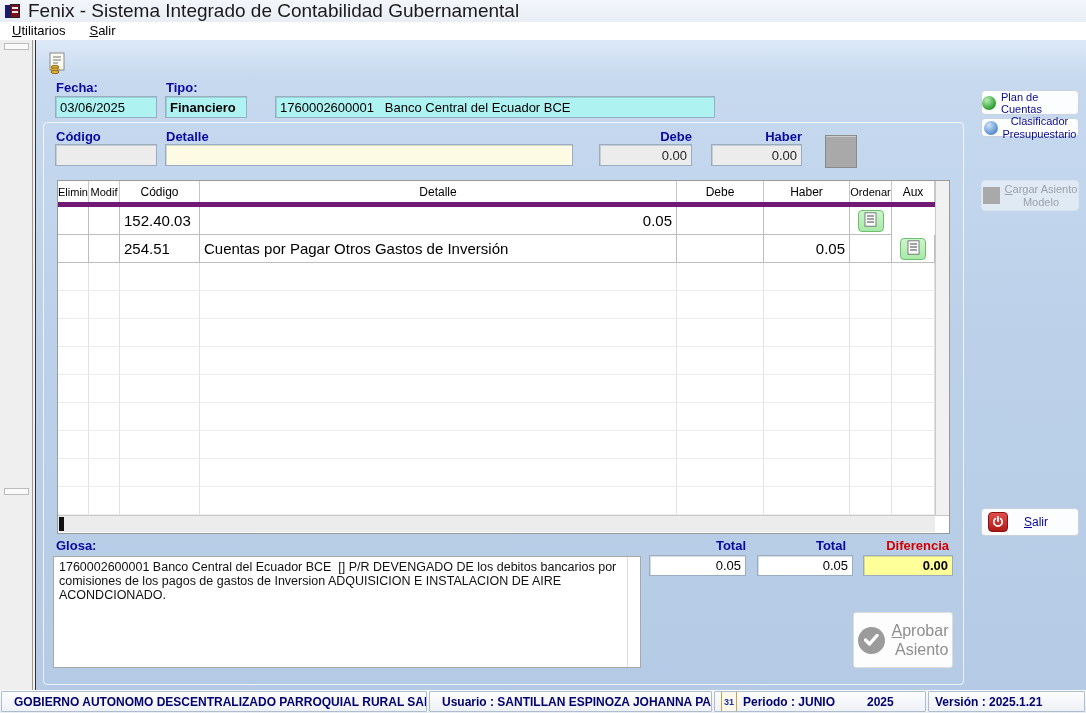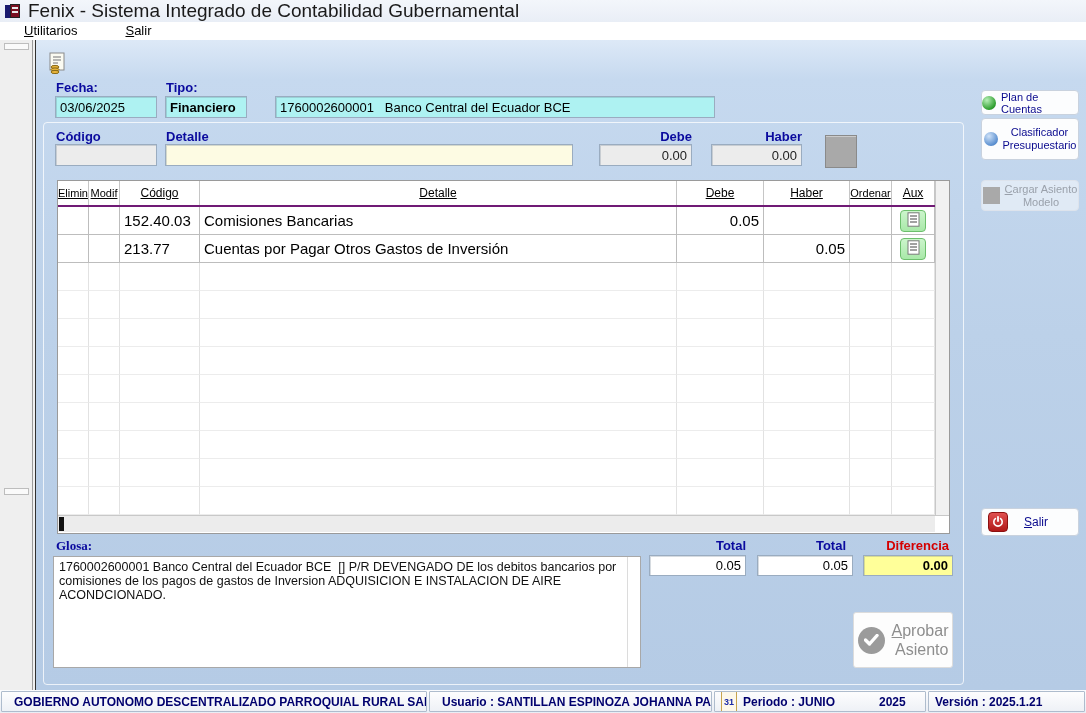--- a/index.html
+++ b/index.html
@@ -13,21 +13,21 @@
   .appicon { width:16px; height:15px; position:relative; margin-right:7px; }
   .appicon .b1{position:absolute;left:0;top:1px;width:6px;height:13px;background:#1a1a6e;}
   .appicon .b2{position:absolute;left:5px;top:0;width:10px;height:14px;background:#7a1020;border:1px solid #222;}
   .appicon .b3{position:absolute;left:7px;top:3px;width:6px;height:2px;background:#e8e8e8;}
   .appicon .b4{position:absolute;left:7px;top:7px;width:6px;height:2px;background:#e8e8e8;}
   .title-text { font-size:19px; color:#1a1a1a; }
 
   
   .menubar { position:absolute; left:0; top:22px; width:1086px; height:18px; background:#ffffff;
     display:flex; align-items:center; font-size:13px; color:#000; }
-  .menu-item { display:inline-block; padding:0 24px; height:18px; line-height:18px; }
+  .menu-item { display:inline-block; padding:0 12px; height:18px; line-height:18px; }
   .uf { display:inline-block; }
   .uf::first-letter { text-decoration:underline; }
 
   
   .workspace { position:absolute; left:0; top:40px; width:1086px; height:650px; background:#f0f0f0; }
   .leftstrip { position:absolute; left:0; top:0; width:33px; height:650px; background:#efefef; border-right:1px solid #9a9a9a; }
   .strip-tab { position:absolute; left:4px; width:25px; height:7px; background:#fafafa; border:1px solid #bdbdbd; }
   .mainpanel { position:absolute; left:35px; top:0; width:1051px; height:650px;
     background:linear-gradient(180deg,#dde9f7 0%, #c6d9ef 6%, #bcd1e9 45%, #b5cbe5 100%);
     border-left:1px solid #30302f; }
@@ -51,21 +51,21 @@
   .whitef { background:#ffffff; }
   .yellowf { background:#ffff99; font-weight:bold; }
 
   .sq-btn { position:absolute; left:789px; top:95px; width:32px; height:33px; background:#a9a9a9;
     border:1px solid #8a8a8a; box-shadow:inset 0 1px 0 rgba(255,255,255,0.4); }
 
   
   .tbl-wrap { position:absolute; left:21px; top:140px; width:893px; height:354px; background:#ffffff;
     border:1px solid #9a9a9a; display:grid; grid-template-columns:877px 14px; grid-template-rows:26px 308px 17px; }
   .thead { grid-column:1; grid-row:1; display:grid; grid-template-columns:31px 31px 80px 1fr 87px 86px 42px 43px;
-    border-bottom:2px solid #701a75; font-size:12px; color:#000;text-decoration:underline; }
+    border-bottom:5px solid #701a75; font-size:12px; color:#000; }
   .thead > div { display:flex; align-items:center; justify-content:center; border-right:1px solid #c6c6c6; overflow:hidden; }
   .thead > div.hc0, .thead > div.hc1 { font-size:11px; }
   .tbl-body { grid-column:1; grid-row:2; overflow:hidden; }
   .trow { display:grid; grid-template-columns:31px 31px 80px 1fr 87px 86px 42px 43px; height:28px; font-size:15px; color:#000; }
   .trow > div { border-right:1px solid #e2e2e2; border-bottom:1px solid #ececec; display:flex; align-items:center; padding:0 4px; overflow:hidden; white-space:nowrap; }
   .trow.filled > div { border-right:1px solid #bdbdbd; border-bottom:1px solid #bdbdbd; }
   .trow .num { justify-content:flex-end; }
   .vscroll { grid-column:2; grid-row:1 / span 2; background:#f1f1f1; border-left:1px solid #c8c8c8; }
   .hscroll { grid-column:1; grid-row:3; background:#ececec; border-top:1px solid #c8c8c8; position:relative; }
   .hthumb { position:absolute; left:1px; top:1px; width:5px; height:14px; background:#111; }
@@ -98,21 +98,21 @@
   .check-ic { width:27px; height:27px; border-radius:50%; background:#9b9b9b; display:flex; align-items:center; justify-content:center; flex:0 0 auto; }
   .aprobar .btn-2line { font-size:16px; color:#8e8e8e; line-height:19px; align-items:flex-end; }
 
   
   .statusbar { position:absolute; left:0; top:690px; width:1086px; height:23px;
     background:linear-gradient(180deg,#fbfcfe,#e9edf4); display:flex; align-items:stretch; font-size:12px; font-weight:bold; color:#00006e; }
   .sb-sec { border:1px solid #aebccd; border-radius:1px; margin:1px 1px 1px 1px; display:flex; align-items:center; gap:6px; padding:0 6px; background:linear-gradient(180deg,#fdfdfe,#eef1f6); overflow:hidden; white-space:nowrap; }
   .sb-1 { width:426px; } .sb-2 { width:283px; } .sb-3 { width:212px; } .sb-4 { flex:1; }
   .cal-ic { width:16px; height:24px; background:#fdf8ea; border:1px solid #c7a34d; color:#1a2aa8;
     font-size:9px; font-weight:bold; display:flex; align-items:center; justify-content:center; flex:0 0 auto; }
-  .sb-year { margin-left:38px; }
+  .sb-year { margin-left:26px; }
 </style>
 </head>
 <body>
 
 <div class="window">
 
   <div class="titlebar">
     <div class="appicon">
       <div class="b1"></div>
         <div class="b2"></div>
@@ -174,39 +174,38 @@
           <div>Debe</div>
           <div>Haber</div>
           <div class="hc1">Ordenar</div>
           <div>Aux</div>
         </div>
         <div class="tbl-body">
             <div class="trow filled">
               <div></div>
               <div></div>
               <div>152.40.03</div>
-              <div>Comisiones Bancarias</div>
               <div class="num">0.05</div>
               <div class="num"></div>
               <div></div>
               <div style="justify-content: center;">
                 <div class="aux-btn">
                   <span><svg width="13" height="15" viewBox="0 0 13 15">
                       <rect x="1" y="0.8" width="11" height="13.4" fill="#fff" stroke="#7a7a7a"></rect>
                       <line x1="3" y1="4" x2="10" y2="4" stroke="#555" stroke-width="1.1"></line>
                       <line x1="3" y1="7" x2="10" y2="7" stroke="#555" stroke-width="1.1"></line>
                       <line x1="3" y1="10" x2="10" y2="10" stroke="#555" stroke-width="1.1"></line>
                     </svg></span>
                 </div>
               </div>
             </div>
             <div class="trow filled">
               <div></div>
               <div></div>
-              <div>213.77</div>
+              <div>254.51</div>
               <div>Cuentas por Pagar Otros Gastos de Inversión</div>
               <div class="num"></div>
               <div class="num">0.05</div>
               <div></div>
               <div style="justify-content: center;">
                 <div class="aux-btn">
                   <span><svg width="13" height="15" viewBox="0 0 13 15">
                       <rect x="1" y="0.8" width="11" height="13.4" fill="#fff" stroke="#7a7a7a"></rect>
                       <line x1="3" y1="4" x2="10" y2="4" stroke="#555" stroke-width="1.1"></line>
                       <line x1="3" y1="7" x2="10" y2="7" stroke="#555" stroke-width="1.1"></line>
@@ -306,21 +305,21 @@
               <div></div>
             </div>
           </div>
         <div class="vscroll"></div>
         <div class="hscroll">
             <div class="hthumb"></div>
           </div>
         <div class="scorner"></div>
       </div>
 
-      <span class="lbl" style="left:20px; top:498px;font-family:Liberation Serif, serif;">Glosa:</span>
+      <span class="lbl" style="left:20px; top:498px;">Glosa:</span>
       <div class="glosa-wrap">
         <textarea class="glosa-text" style="">1760002600001 Banco Central del Ecuador BCE  [] P/R DEVENGADO DE los debitos bancarios por comisiones de los pagos de gastos de Inversion ADQUISICION E INSTALACION DE AIRE ACONDCIONADO.</textarea>
         <div class="glosa-strip"></div>
       </div>
 
       <span class="lbl" style="left:647px; top:498px; width:63px; text-align:right;">Total Debe</span>
       <span class="lbl" style="left:740px; top:498px; width:70px; text-align:right;">Total Haber</span>
       <span class="lbl lbl-red" style="left:840px; top:498px; width:73px; text-align:right;">Diferencia</span>
       <input class="field whitef numf" style="left: 613px; top: 515px; width: 97px; height: 21px;" value="0.05">
       <input class="field whitef numf" style="left: 721px; top: 515px; width: 96px; height: 21px;" value="0.05">
@@ -335,21 +334,21 @@
         <span class="btn-2line">
           <span class="uf">Aprobar</span>
           <span>Asiento</span>
         </span>
       </div>
 
       <div class="rbtn" style="top:50px; height:25px;">
         <span class="sphere green"></span>
         <span>Plan de Cuentas</span>
       </div>
-      <div class="rbtn" style="top:78px; height:42px;">
+      <div class="rbtn" style="top:78px; height:19px;">
         <span class="sphere blue"></span>
         <span class="btn-2line">
           <span>Clasificador</span>
           <span>Presupuestario</span>
         </span>
       </div>
       <div class="rbtn disabled-btn" style="top:140px; height:31px;">
         <span class="gray-sq"></span>
         <span class="btn-2line">
           <span class="uf">Cargar Asiento</span>

